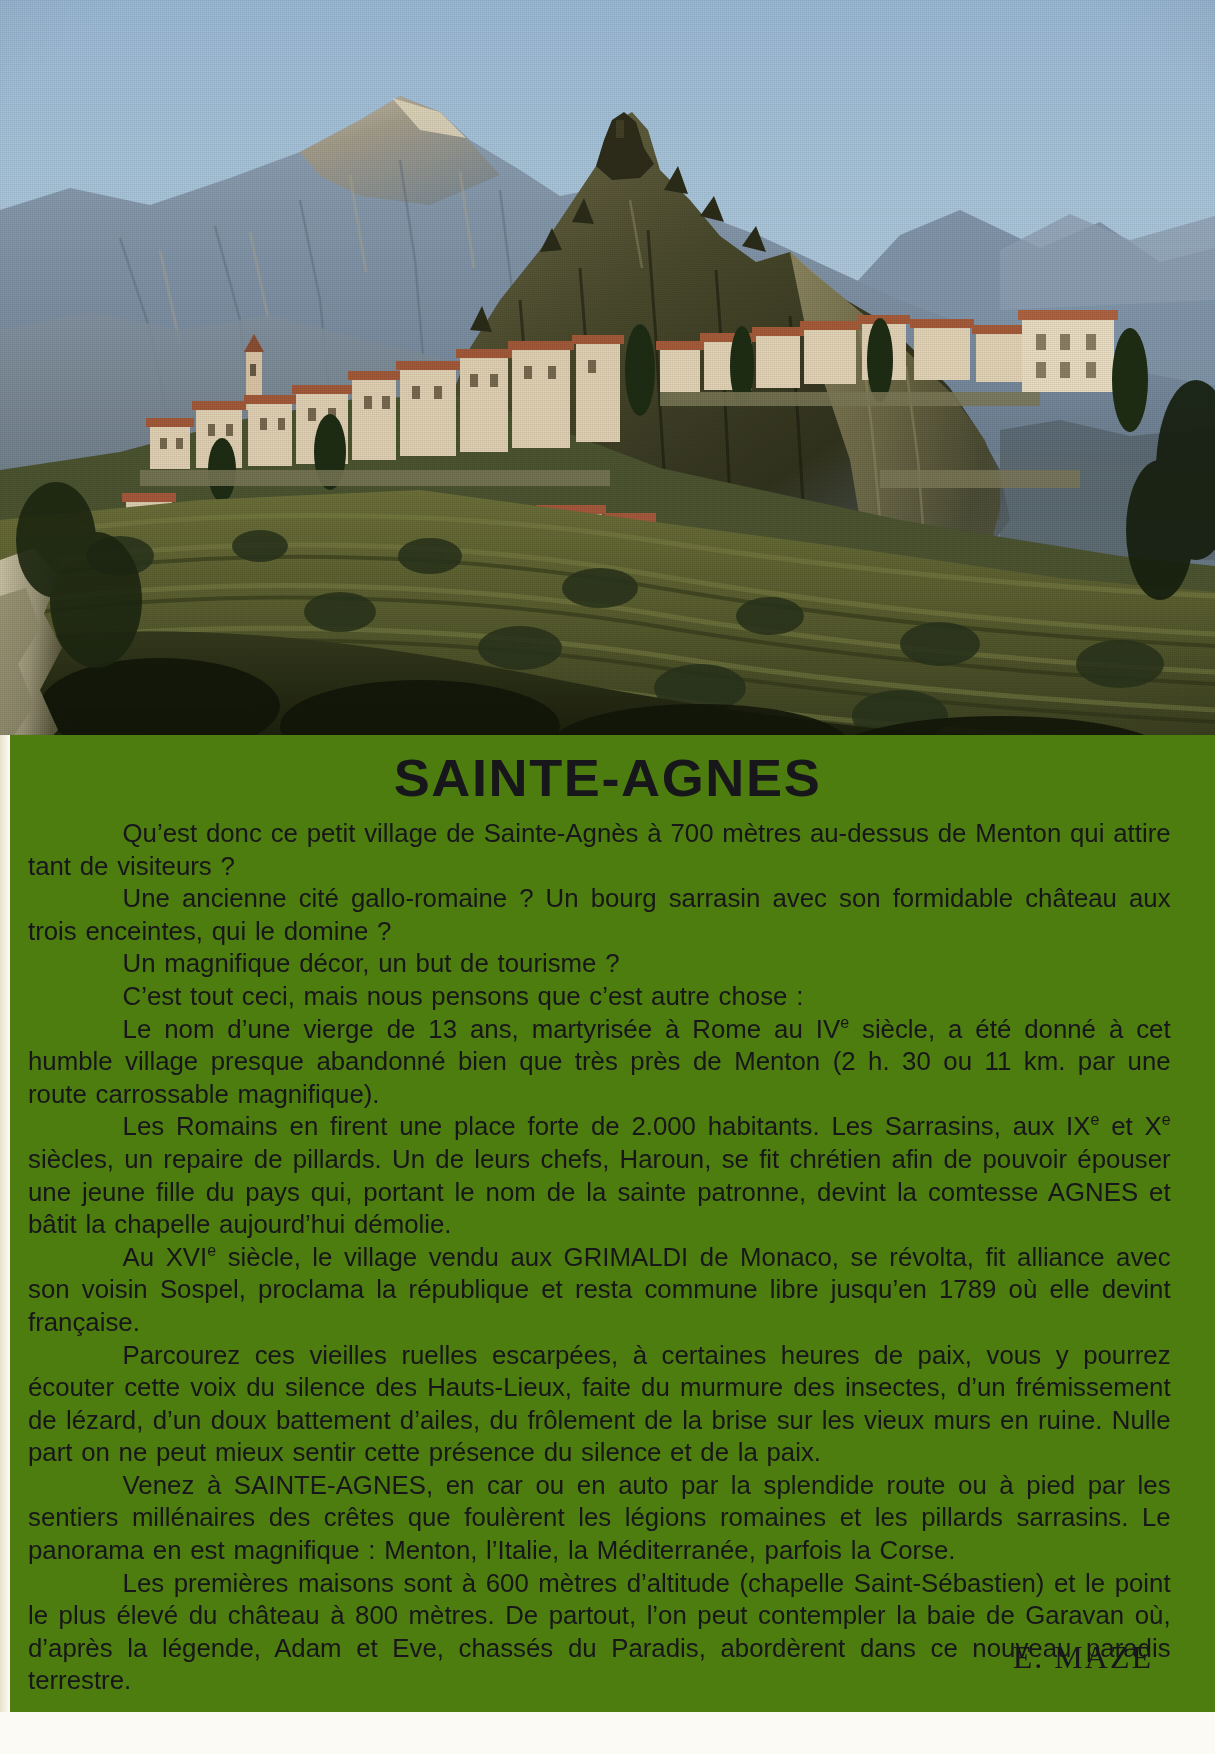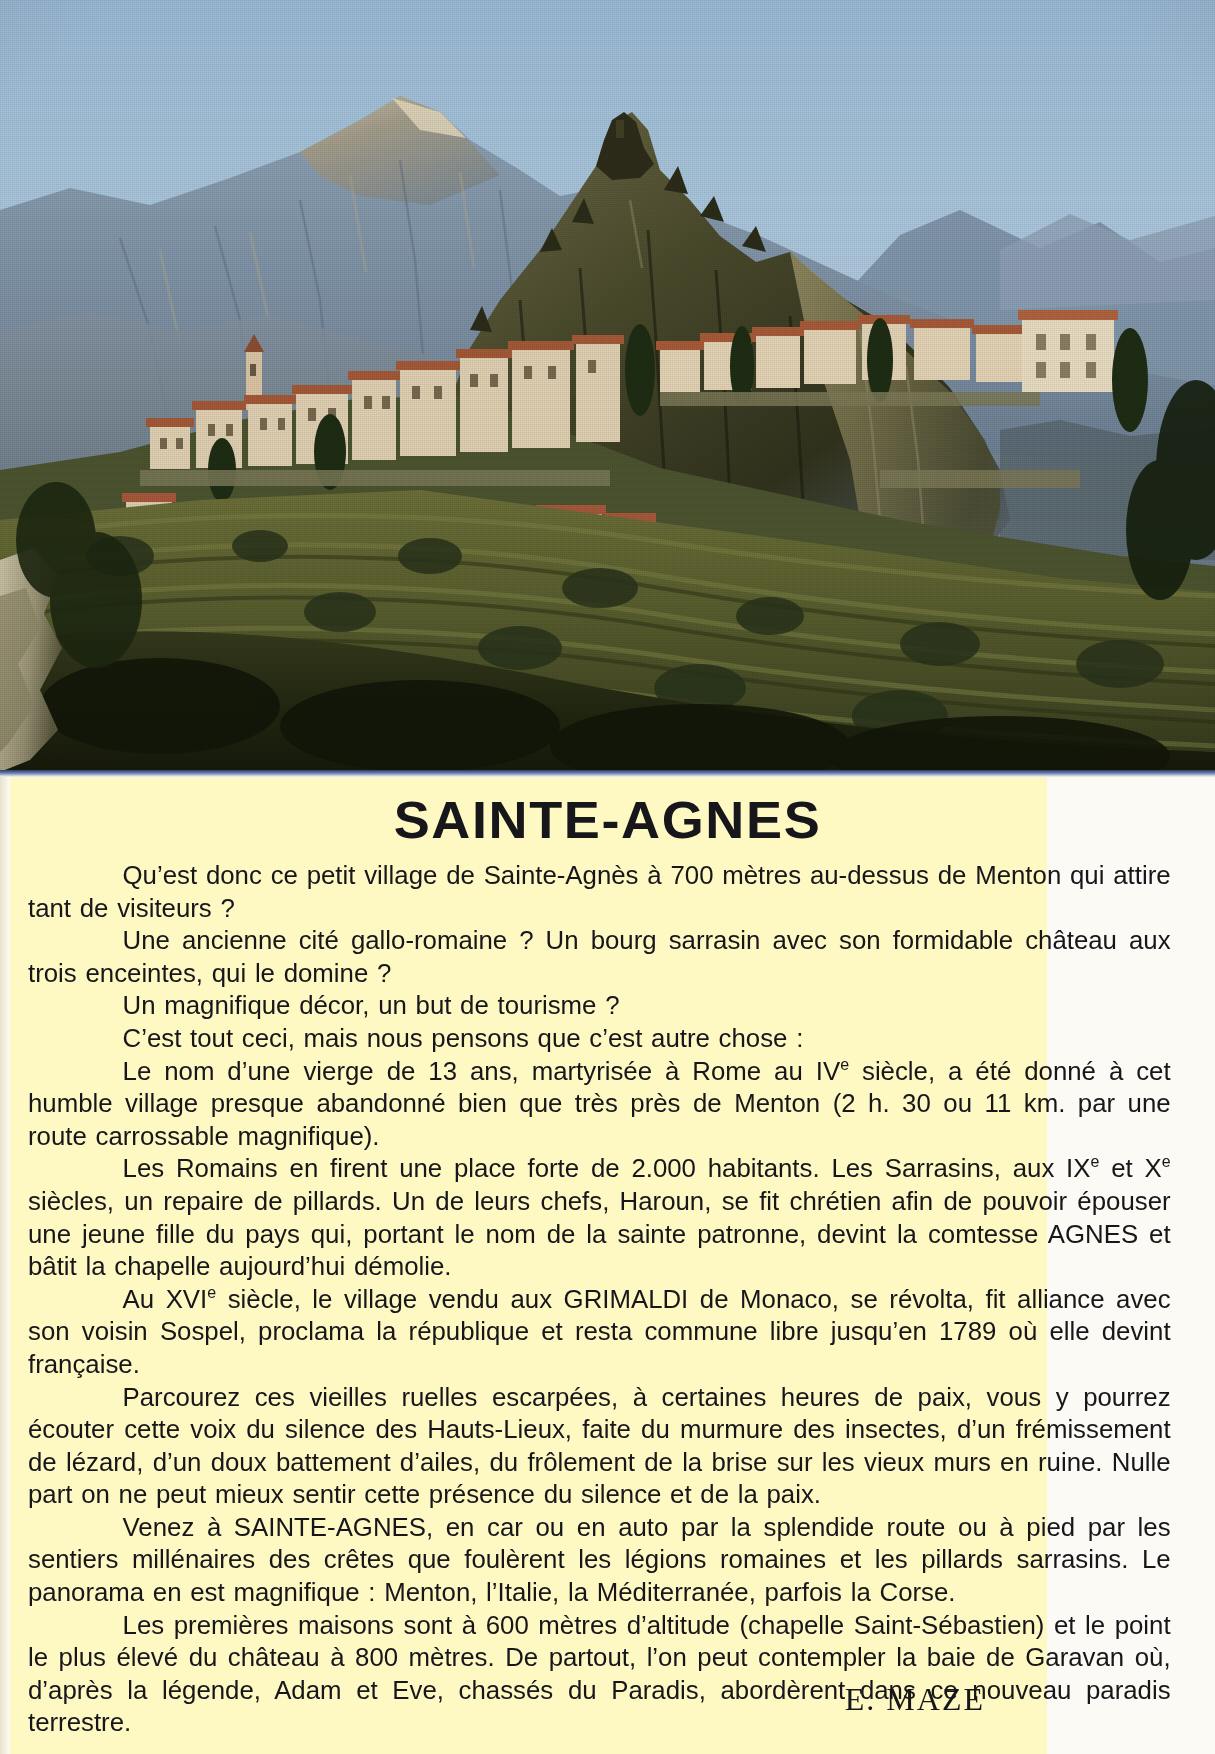--- a/index.html
+++ b/index.html
@@ -60,24 +60,24 @@
     top: 770px;
     width: 1215px;
     height: 7px;
     background: linear-gradient(180deg, #2d3c66 0%, #6d7fb0 45%, #c9cfe2 80%, #f4f3ec 100%);
   }
 
   
   #panel {
     position: absolute;
     left: 0;
-    top: 777px;
-    width: 1047px;
+    top: 735px;
+    width: 1215px;
     height: 977px;
-    background: #fef9c3;
+    background: #4d7c0f;
   }
   
   .paper-left-edge {
     position: absolute;
     left: 0; top: 0;
     width: 10px; height: 977px;
     background: linear-gradient(90deg, #e8e2cc 0%, #fdfcf6 100%);
   }
 
   #title {

